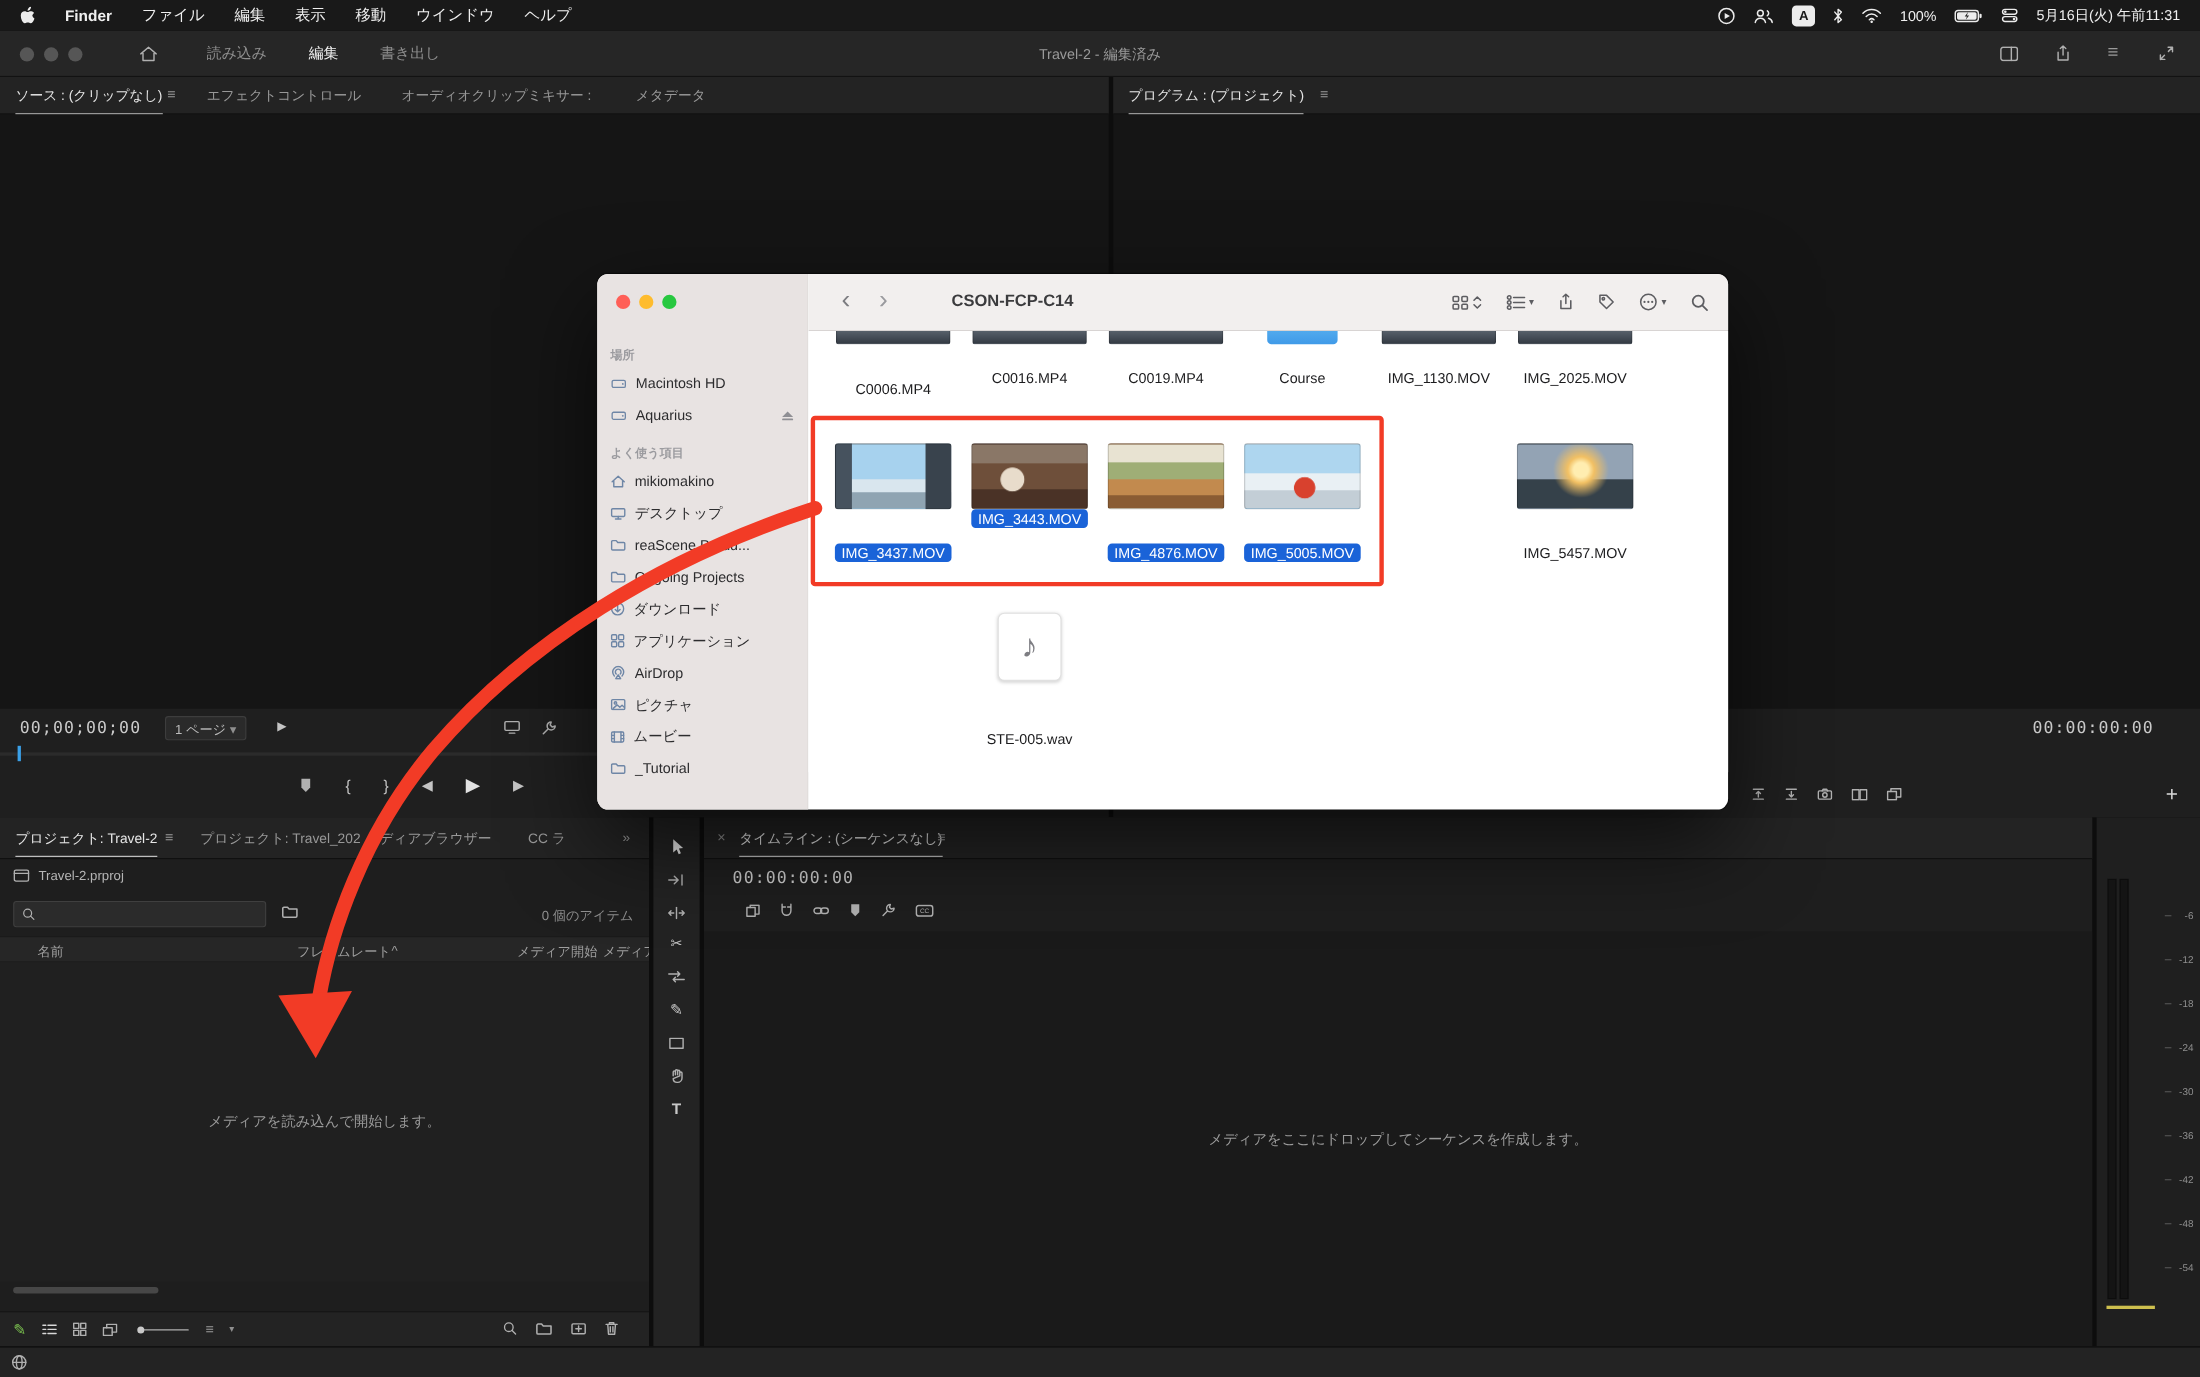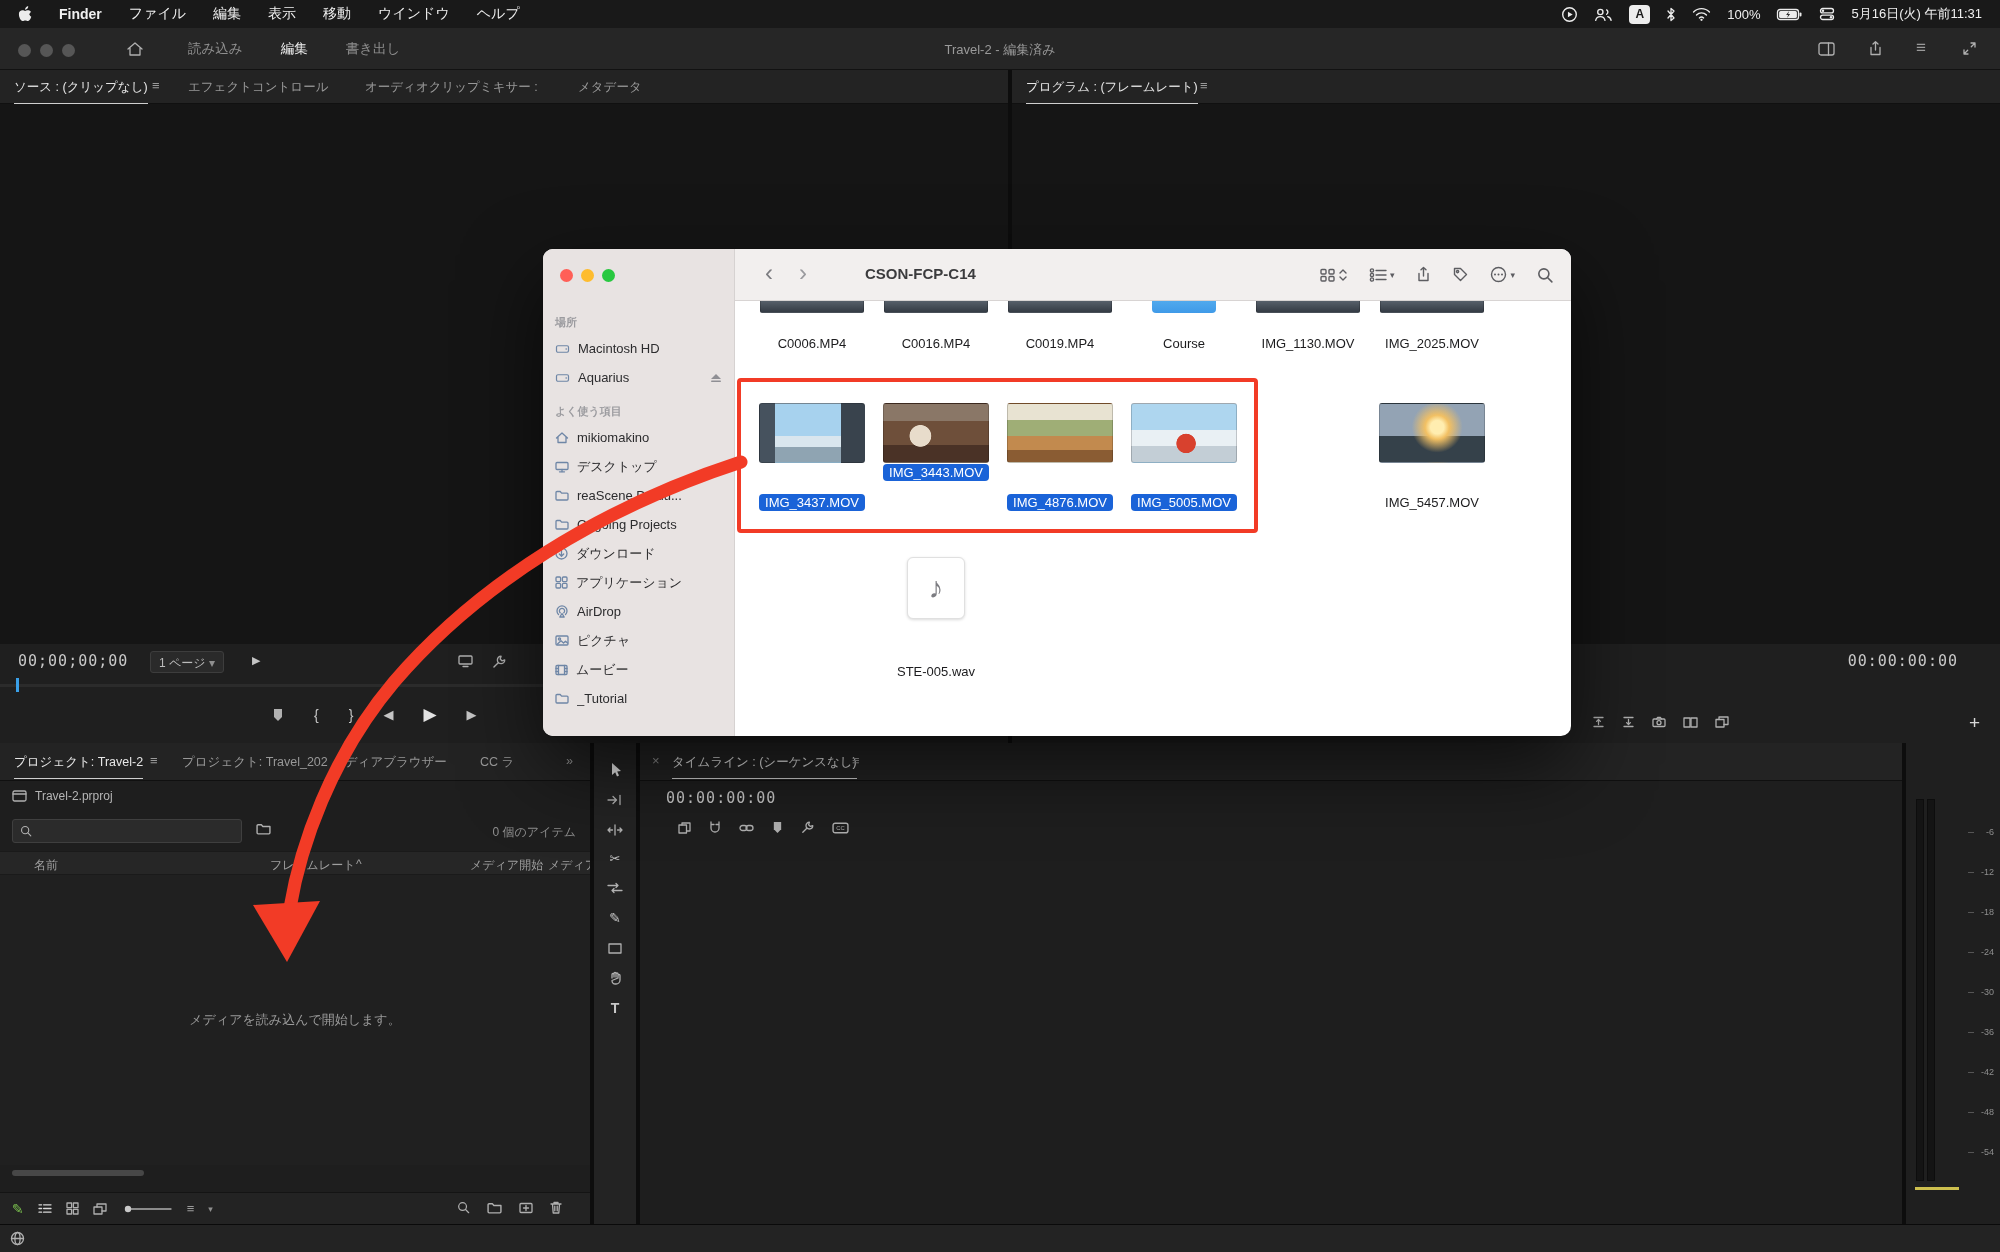--- a/index.html
+++ b/index.html
@@ -196,21 +196,21 @@
   </div>
 
   <div class="tabbar abs" style="left:0;top:42px;width:1008px;height:34px">
     <span class="ptab on abs" style="left:14px;top:9px">ソース : (クリップなし)</span>
     <span class="hmb abs" style="left:152px;top:8px">≡</span>
     <span class="ptab abs" style="left:188px;top:9px">エフェクトコントロール</span>
     <span class="ptab abs" style="left:365px;top:9px">オーディオクリップミキサー :</span>
     <span class="ptab abs" style="left:578px;top:9px">メタデータ</span>
   </div>
   <div class="tabbar abs" style="left:1012px;top:42px;width:988px;height:34px">
-    <span class="ptab on abs" style="left:14px;top:9px">プログラム : (フレームレート)</span>
+    <span class="ptab on abs" style="left:14px;top:9px">プログラム : (プロジェクト)</span>
     <span class="hmb abs" style="left:188px;top:8px">≡</span>
   </div>
 
   <div class="mon abs" style="left:0;top:76px;width:1008px;height:540px"></div>
   <div class="mon abs" style="left:1012px;top:76px;width:988px;height:540px"></div>
 
   <div class="panel" style="left:0;top:616px;width:1008px;height:99px;background:#1f1f1f">
     <span class="tc abs" style="left:18px;top:8px">00;00;00;00</span>
     <span class="abs" style="left:150px;top:7px;height:22px;padding:3px 8px;background:#2a2a2a;border:1px solid #3d3d3d;border-radius:3px;font-size:12px;color:#bbb"><span>1 ページ</span> <span class="dim">▾</span></span>
     <span class="abs glyph" style="left:252px;top:10px;font-size:11px">▶</span>
@@ -470,20 +470,23 @@
             <line class="pi" x1="5.8" y1="7.2" x2="1.8" y2="11.2"></line>
           </svg>
         </span>
       <span>
           <svg width="17" height="12" viewBox="0 0 16 11">
             <rect class="pi" x="1" y="1" width="14" height="9" rx="2"></rect>
             <text x="8" y="7.8" font-size="5.5" fill="#b0b0b0" text-anchor="middle">CC</text>
           </svg>
         </span>
     </div>
+    <div class="abs" style="left:0;top:104px;width:1262px;height:377px;background:#1a1a1a;display:flex;align-items:center;justify-content:center">
+      <span class="empty-msg">メディアをここにドロップしてシーケンスを作成します。</span>
+    </div>
   </div>
 
   <div class="panel" style="left:1906px;top:715px;width:94px;height:481px;background:#1f1f1f">
     <div class="abs" style="left:10px;top:56px;width:8px;height:382px;background:#141414;border:1px solid #0d0d0d"></div>
     <div class="abs" style="left:21px;top:56px;width:8px;height:382px;background:#141414;border:1px solid #0d0d0d"></div>
     <div>
       <span class="meter-label" style="top:84px">-6</span>
         <span class="meter-tick" style="top:89px"></span>
       <span class="meter-label" style="top:124px">-12</span>
         <span class="meter-tick" style="top:129px"></span>
@@ -702,21 +705,21 @@
             <line class="si" x1="9.4" y1="9.4" x2="13" y2="13"></line>
           </svg>
         </span>
     </div>
   </div>
 
   <div id="fd-content">
 
     <div class="fitem" style="left:19px;top:-2px">
       <div class="sliver sliver-dark"></div>
-      <div class="flabel" style="margin-top:22px">C0006.MP4</div>
+      <div class="flabel" style="margin-top:32px">C0006.MP4</div>
     </div>
     <div class="fitem" style="left:143px;top:-2px">
       <div class="sliver sliver-dark"></div>
       <div class="flabel" style="margin-top:22px">C0016.MP4</div>
     </div>
     <div class="fitem" style="left:267px;top:-2px">
       <div class="sliver sliver-dark"></div>
       <div class="flabel" style="margin-top:22px">C0019.MP4</div>
     </div>
     <div class="fitem" style="left:391px;top:-18px">

